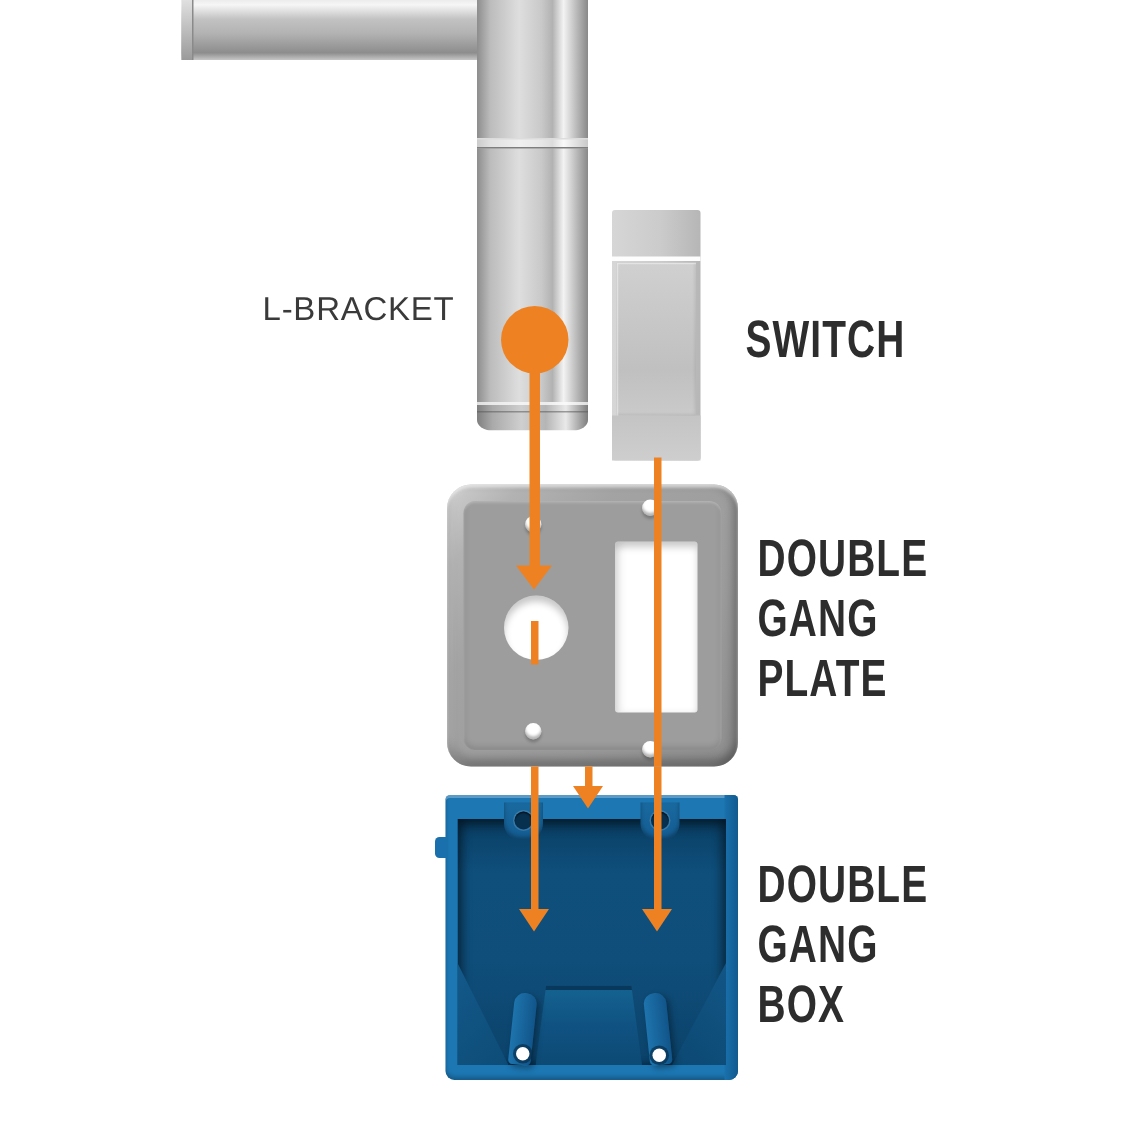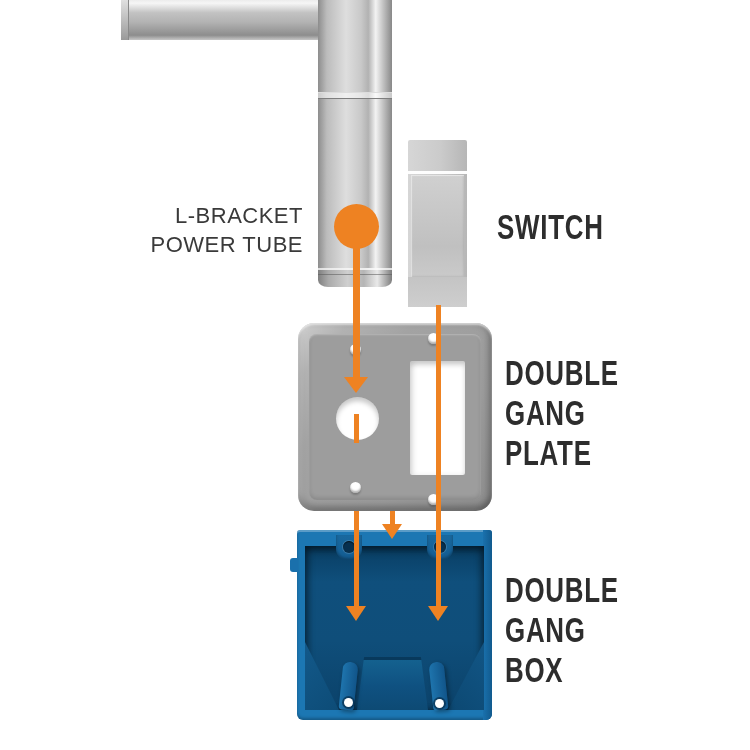--- a/index.html
+++ b/index.html
@@ -153,21 +153,21 @@
   .shaft-switch{left:436px;top:305px;height:206px;}
   .shaft-bl{left:354px;top:511px;height:95px;}
   .head-bl{left:346px;top:606px;border-left:10px solid transparent;border-right:10px solid transparent;border-top:15px solid var(--accent-orange,#ee8222);}
   .shaft-bm{left:390px;top:511px;height:14px;}
   .head-bm{left:382px;top:524px;border-left:10px solid transparent;border-right:10px solid transparent;border-top:15px solid var(--accent-orange,#ee8222);}
   .shaft-br{left:436px;top:511px;height:95px;}
   .head-br{left:428px;top:606px;border-left:10px solid transparent;border-right:10px solid transparent;border-top:15px solid var(--accent-orange,#ee8222);}
 
   
   .lbl-tube{
-    right:447px;top:201px;text-align:right;
+    right:447px;top:191px;text-align:right;
     color:var(--tube-label-gray,#3a3a3a);
     font-size:22px;line-height:29px;letter-spacing:.5px;font-weight:500;white-space:nowrap;
   }
   .lbl-heavy{
     color:var(--label-dark,#2d2d2d);font-weight:bold;font-size:35px;line-height:40px;
     letter-spacing:1px;transform:scaleX(.74);transform-origin:left top;white-space:nowrap;
   }
   .lbl-switch{left:497px;top:207px;}
   .lbl-plate{left:505px;top:353px;}
   .lbl-box{left:505px;top:570px;}
@@ -226,21 +226,20 @@
   <div class="abs orange shaft shaft-switch"></div>
   <div class="abs orange shaft shaft-bl"></div>
   <div class="abs head head-bl"></div>
   <div class="abs orange shaft shaft-bm"></div>
   <div class="abs head head-bm"></div>
   <div class="abs orange shaft shaft-br"></div>
   <div class="abs head head-br"></div>
 
   <div class="abs lbl-tube">
     <div>L-BRACKET</div>
-    <div>POWER TUBE</div>
   </div>
   <div class="abs lbl-heavy lbl-switch">
     <div>SWITCH</div>
   </div>
   <div class="abs lbl-heavy lbl-plate">
     <div>DOUBLE</div>
     <div>GANG</div>
     <div>PLATE</div>
   </div>
   <div class="abs lbl-heavy lbl-box">

